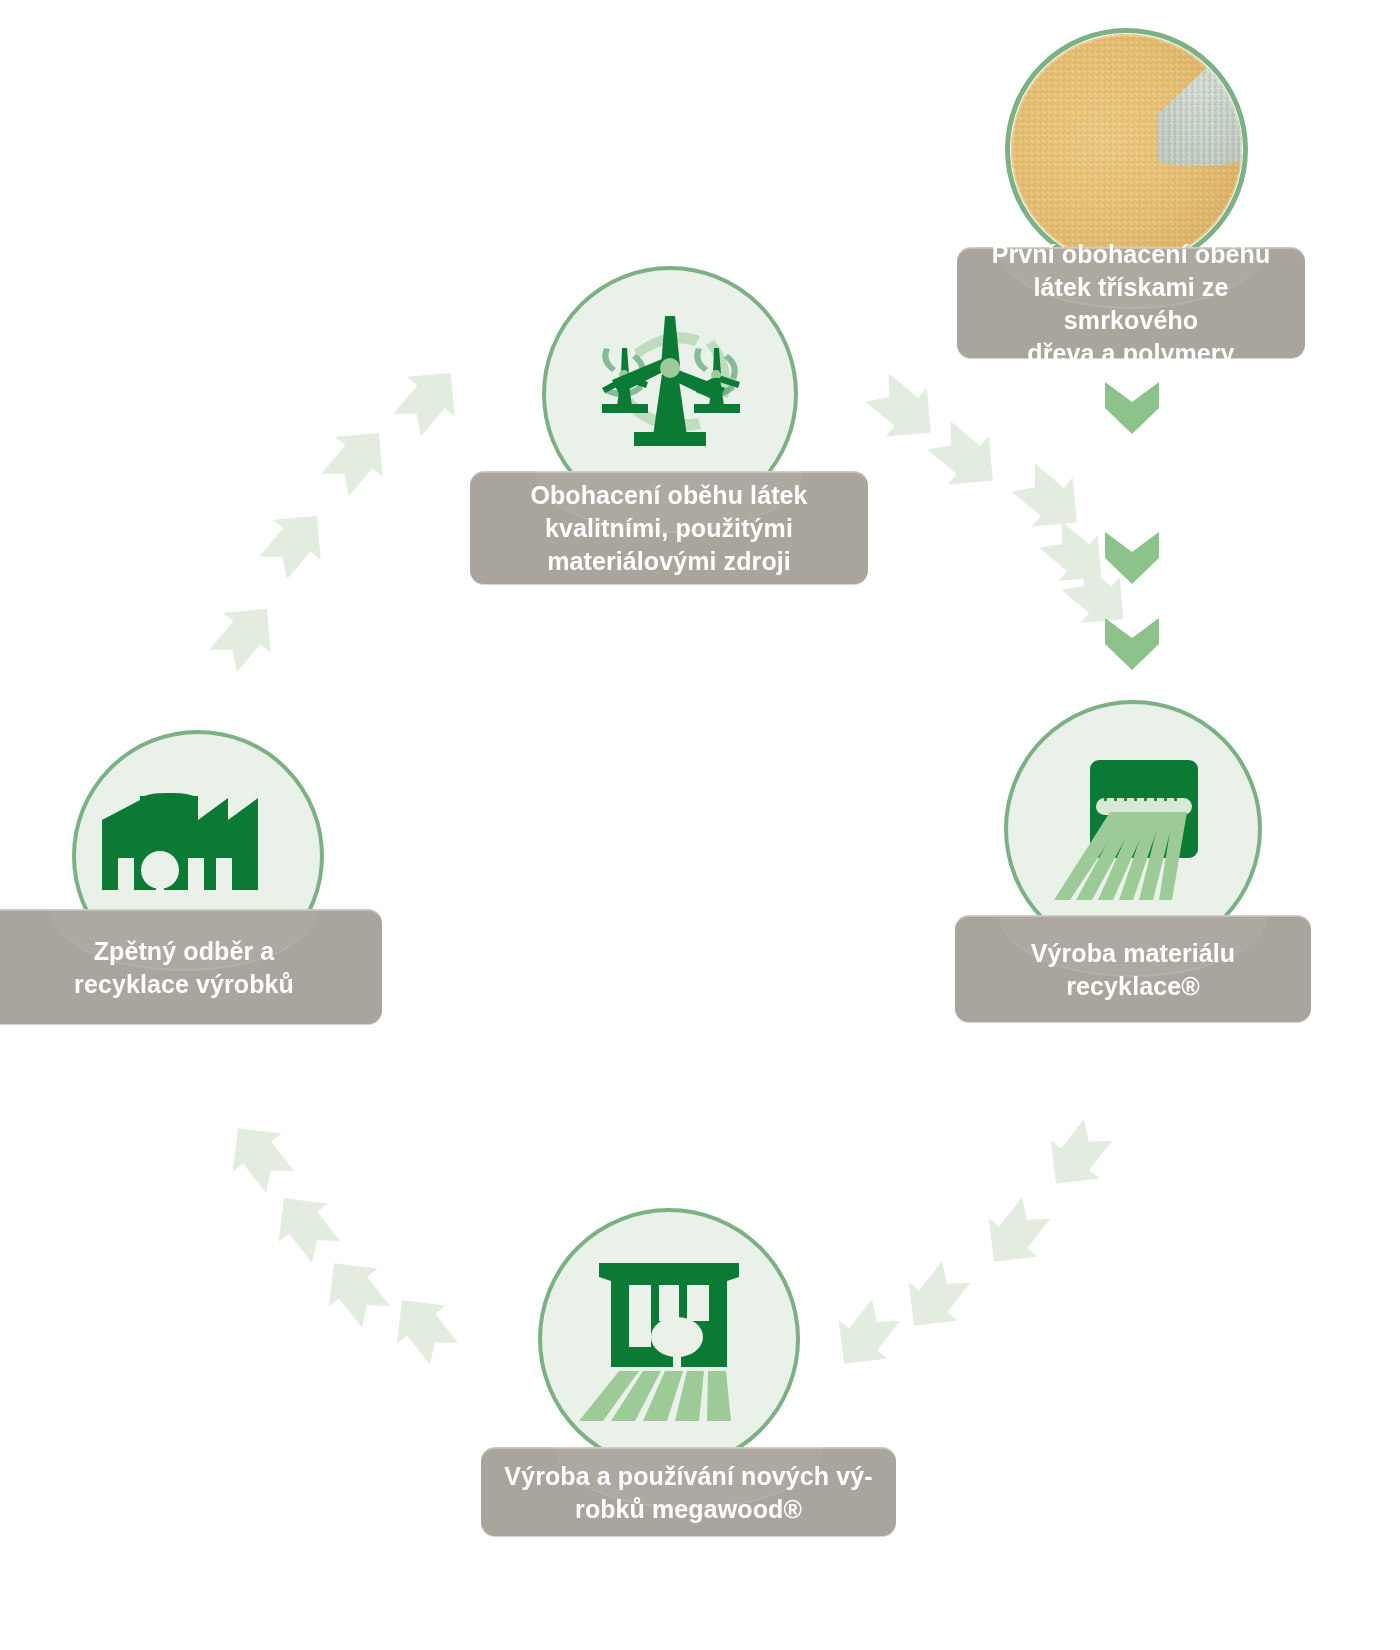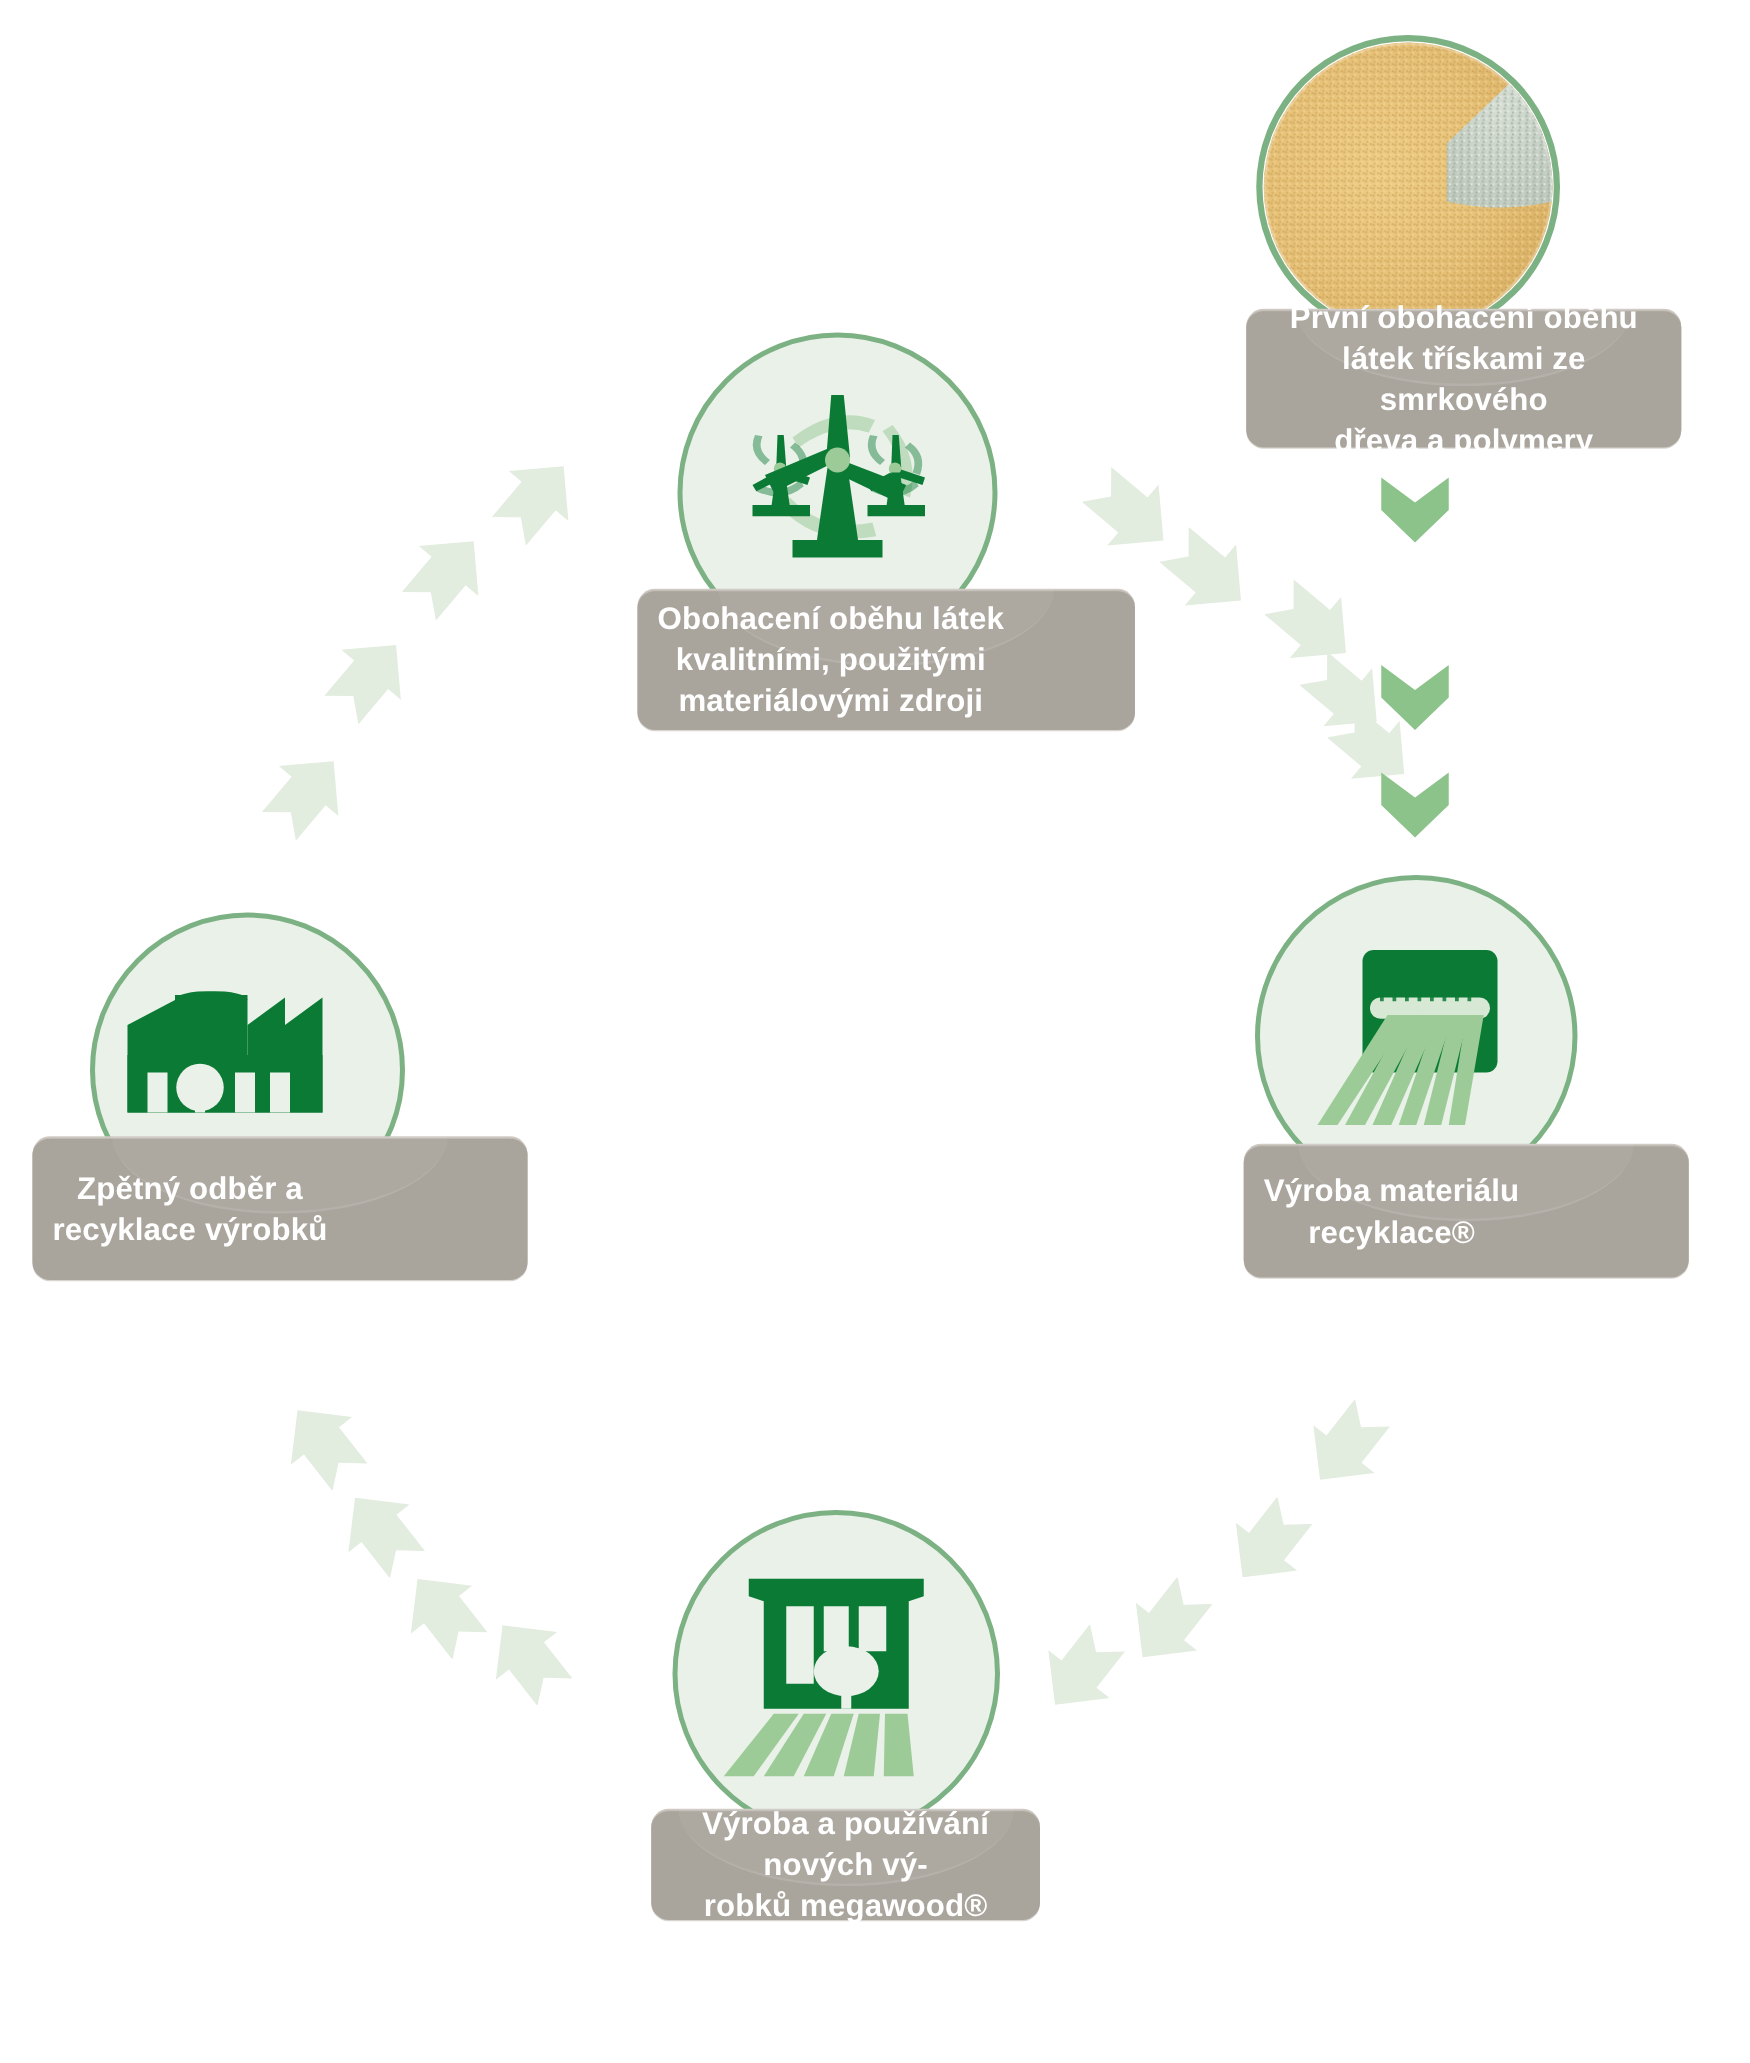--- a/index.html
+++ b/index.html
@@ -25,31 +25,30 @@
   }
   .node-circle.photo{background:#ffffff;border-width:5px;}
 
   
   .pill{
     position:absolute;
     box-sizing:border-box;
     background:#a9a49c;
     border-radius:14px;
     color:#ffffff;
-    display:flex;align-items:center;justify-content:flex-start;
+    display:flex;align-items:center;justify-content:center;
     text-align:center;
     line-height:1.32;
     font-size:25px;
     font-weight:600;
     letter-spacing:.1px;
     padding:10px 16px;
     box-shadow:0 1px 0 #d8d4cf, 0 -1px 0 #cfcac4;
     border-top:1px solid #c3bdb6;
     z-index:6;
-    margin-left:40px;
   }
   .pill.green{
     background:#67b27f;
     border-radius:12px;
     font-size:25px;
   }
   .pill .txt{display:block;white-space:pre-line;}
 
   
   .pill .arc{
@@ -311,21 +310,21 @@
       <g fill="#9ccb98">
         <path d="M46 128 L66 128 L30 178 L6 178 Z"></path>
         <path d="M70 128 L88 128 L62 178 L38 178 Z"></path>
         <path d="M92 128 L110 128 L94 178 L70 178 Z"></path>
         <path d="M114 128 L131 128 L126 178 L102 178 Z"></path>
         <path d="M135 128 L153 128 L158 178 L134 178 Z"></path>
       </g>
     </svg>
   </div>
 
-  <div class="pill" style="left:481px;top:1448px;width:311px;height:88px;">
+  <div class="pill" style="left:481px;top:1448px;width:415px;height:88px;">
     <span class="arc"></span>
     <span class="txt">Výroba a používání nových vý-
 robků megawood®</span>
   </div>
 
   <div class="node-circle" style="left:72px;top:730px;width:252px;height:252px;">
     <svg class="icon-svg" width="196" height="196" viewBox="0 0 196 196">
 
       <path d="M40 42 h58 a26 7 0 0 0 -29 -7 a26 7 0 0 0 -29 7 z" fill="#0b7a35"></path>
       <rect x="40" y="38" width="58" height="52" fill="#0b7a35"></rect>

